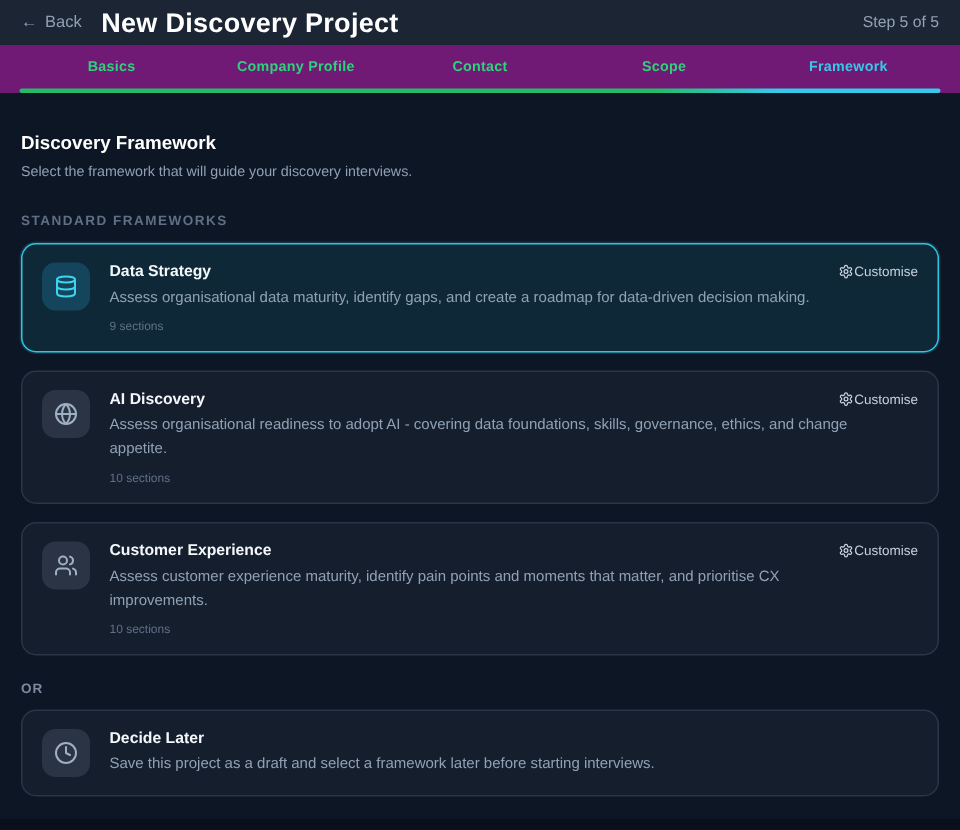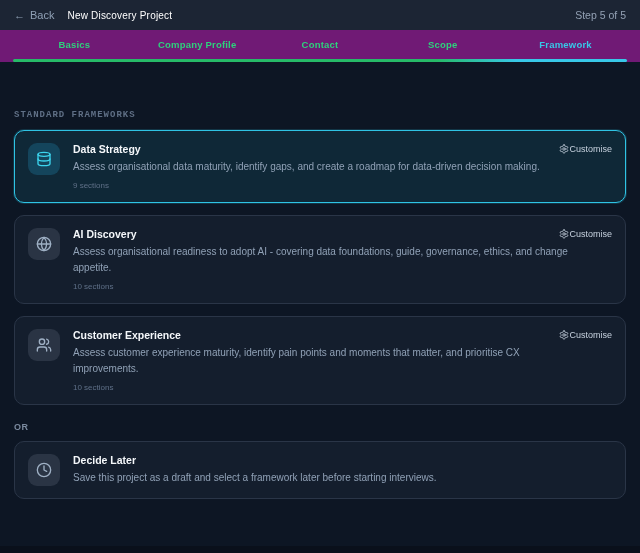--- a/index.html
+++ b/index.html
@@ -6,35 +6,35 @@
   html,body { background:#0d1624; }
   .screen {
     width:640px; height:553px; overflow:hidden; position:relative;
     background:#0d1624; color:#e8edf4;
     font-family:"Liberation Sans", sans-serif;
     display:flex; flex-direction:column;
   }
   
   .hdr { height:30px; flex:0 0 30px; background:#1c2534; display:flex; align-items:center; padding:0 14px; gap:13px; }
   .back-btn { display:flex; align-items:center; gap:5px; background:none; border:none; color:#8fa0b5; font-size:11px; cursor:pointer; font-family:inherit; }
-  .page-title { font-size:10px; font-weight:normal; color:#ffffff; letter-spacing:.2px; }
+  .page-title { font-size:18px; font-weight:bold; color:#ffffff; letter-spacing:.2px; }
   .step { margin-left:auto; color:#93a1b4; font-size:10.5px; }
   
   .tabbar { background:#701a75; padding:0 13px; flex:0 0 32px; display:flex; flex-direction:column; }
   .tabs { display:flex; height:29px; align-items:center; }
   .tab { flex:1; text-align:center; font-size:9.5px; font-weight:bold; background:none; border:none; cursor:pointer; font-family:inherit; letter-spacing:.2px; }
   .tab.completed { color:#2ed17c; }
   .tab.active { color:#38c8e8; }
   .tab-underline { height:3px; border-radius:2px;
     background:linear-gradient(90deg,#26ba68 0%,#26ba68 69%,#38c8e8 82%,#38c8e8 100%); }
   
   main { flex:1; padding:26px 14px 0; }
   .sec-title { font-size:12.5px; font-weight:bold; color:#ffffff; }
   .sec-sub { font-size:9.5px; color:#8fa0b5; margin-top:7px; }
-  .group-label { font-size:9px; font-weight:bold; letter-spacing:1px; color:#5f6f85; margin:22px 0 10px;font-family:Liberation Mono, monospace; }
+  .group-label { font-size:9px; font-weight:bold; letter-spacing:1px; color:#5f6f85; margin:22px 0 10px; }
   .card { display:flex; gap:13px; padding:12px 13px; background:#141e2d;
     border:1px solid #2a3547; border-radius:10px; margin-bottom:12px; cursor:pointer; }
   .card.selected { background:#0f2837; border:1.5px solid #2fc3e4;
     box-shadow:0 0 0 1px rgba(47,195,228,.18); }
   .icon-tile { width:32px; height:32px; border-radius:9px; flex:0 0 32px;
     display:flex; align-items:center; justify-content:center;
     background:#2a3444; color:#9fb0c4; }
   .icon-tile svg { width:16px; height:16px; }
   .icon-tile.cyan { background:#14455c; color:#3cd4ee; }
   .card-body { flex:1; min-width:0; }
@@ -67,20 +67,22 @@
       <button class="tab completed">Basics</button>
       <button class="tab completed">Company Profile</button>
       <button class="tab completed">Contact</button>
       <button class="tab completed">Scope</button>
       <button class="tab active">Framework</button>
     </div>
     <div class="tab-underline"></div>
   </nav>
 
   <main>
+    <h2 class="sec-title">Discovery Framework</h2>
+    <p class="sec-sub">Select the framework that will guide your discovery interviews.</p>
     <div class="group-label">STANDARD FRAMEWORKS</div>
 
     <div class="card selected">
       <div class="icon-tile cyan">
         <svg viewBox="0 0 24 24" fill="none" stroke="currentColor" stroke-width="2" stroke-linecap="round" stroke-linejoin="round">
           <ellipse cx="12" cy="5" rx="9" ry="3"></ellipse>
             <path d="M3 5V19A9 3 0 0 0 21 19V5"></path>
             <path d="M3 12A9 3 0 0 0 21 12"></path>
         </svg>
       </div>
@@ -112,21 +114,21 @@
         <div class="card-top">
           <span class="card-title">AI Discovery</span>
           <button class="customise">
             <svg viewBox="0 0 24 24" fill="none" stroke="currentColor" stroke-width="2" stroke-linecap="round" stroke-linejoin="round">
               <path d="M12.22 2h-.44a2 2 0 0 0-2 2v.18a2 2 0 0 1-1 1.73l-.43.25a2 2 0 0 1-2 0l-.15-.08a2 2 0 0 0-2.73.73l-.22.38a2 2 0 0 0 .73 2.73l.15.1a2 2 0 0 1 1 1.72v.51a2 2 0 0 1-1 1.74l-.15.09a2 2 0 0 0-.73 2.73l.22.38a2 2 0 0 0 2.73.73l.15-.08a2 2 0 0 1 2 0l.43.25a2 2 0 0 1 1 1.73V20a2 2 0 0 0 2 2h.44a2 2 0 0 0 2-2v-.18a2 2 0 0 1 1-1.73l.43-.25a2 2 0 0 1 2 0l.15.08a2 2 0 0 0 2.73-.73l.22-.39a2 2 0 0 0-.73-2.73l-.15-.08a2 2 0 0 1-1-1.74v-.5a2 2 0 0 1 1-1.74l.15-.09a2 2 0 0 0 .73-2.73l-.22-.38a2 2 0 0 0-2.73-.73l-.15.08a2 2 0 0 1-2 0l-.43-.25a2 2 0 0 1-1-1.73V4a2 2 0 0 0-2-2z"></path>
                 <circle cx="12" cy="12" r="3"></circle>
             </svg>
             <span>Customise</span>
           </button>
         </div>
-        <p class="card-desc">Assess organisational readiness to adopt AI - covering data foundations, guide, governance, ethics, and change appetite.</p>
+        <p class="card-desc">Assess organisational readiness to adopt AI - covering data foundations, skills, governance, ethics, and change appetite.</p>
         <div class="card-sections">10 sections</div>
       </div>
     </div>
 
     <div class="card">
       <div class="icon-tile">
         <svg viewBox="0 0 24 24" fill="none" stroke="currentColor" stroke-width="2" stroke-linecap="round" stroke-linejoin="round">
           <path d="M16 21v-2a4 4 0 0 0-4-4H6a4 4 0 0 0-4 4v2"></path>
             <circle cx="9" cy="7" r="4"></circle>
             <path d="M22 21v-2a4 4 0 0 0-3-3.87"></path>

